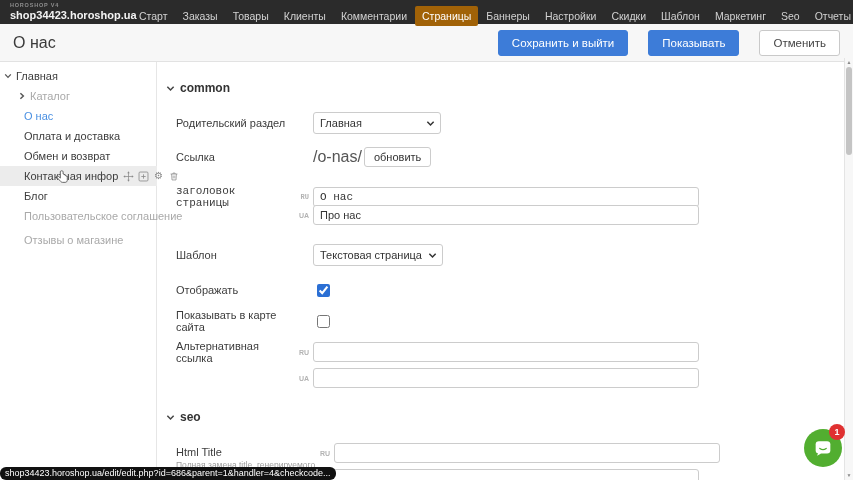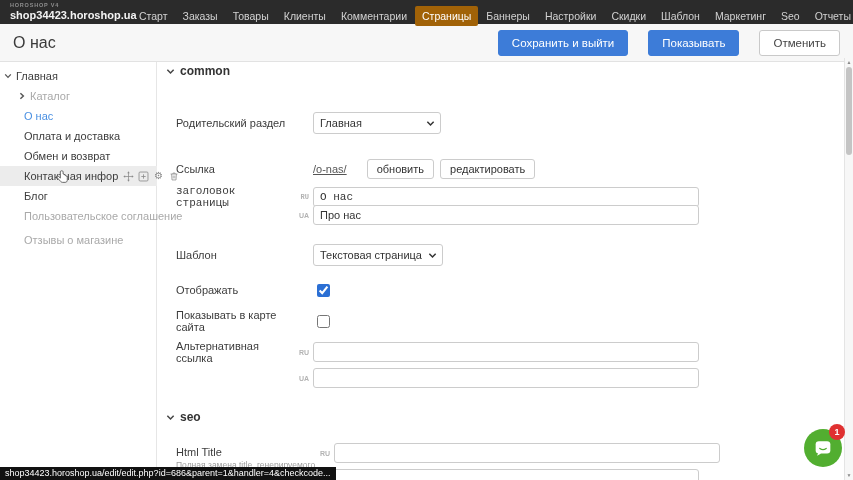--- a/index.html
+++ b/index.html
@@ -38,32 +38,32 @@
   
   .main { position:absolute; top:62px; left:158px; width:687px; bottom:0; background:#fff; overflow:hidden; }
   .section-head { position:absolute; left:8px; display:flex; align-items:center; gap:5px; font-size:12px; font-weight:bold; color:#333; cursor:pointer; }
   .frow { position:absolute; left:0; display:flex; align-items:center; padding-left:18px; width:100%; }
   .flabel { flex:0 0 118px; font-size:11px; color:#3c3c3c; }
   .ftag { flex:0 0 19px; text-align:right; padding-right:4px; font-size:7px; color:#b3b3b3; font-weight:bold; }
   .finput { width:386px; height:20px; border:1px solid #ccc; border-radius:3px; font-size:11px; color:#333; padding:0 6px; font-family:inherit; background:#fff; }
   .fselect-wrap { position:relative; width:128px; }
   .fselect { width:128px; height:22px; border:1px solid #ccc; border-radius:3px; font-size:11px; color:#333; padding:0 18px 0 6px; background:#fff; appearance:none; -webkit-appearance:none; font-family:inherit; cursor:pointer; }
   .fselect-wrap .sel-chev { position:absolute; right:6px; top:7px; pointer-events:none; }
-  .link-path { font-size:11px; color:#555; margin-right:20px;text-decoration:underline; }
+  .link-path { font-size:16px; color:#555; margin-right:2px; }
   .btn-small { font-size:11px; color:#333; background:#fff; border:1px solid #ccc; border-radius:3px; padding:3px 9px; margin-right:6px; cursor:pointer; font-family:inherit; }
   .fcheck { width:13px; height:13px; accent-color:#2b6fd4; cursor:pointer; margin-left:23px; }
   .hint { font-size:8.5px; color:#9d9d9d; white-space:nowrap; margin-top:2px; }
 
   
   .scrollbar { position:absolute; top:58px; right:0; width:9px; bottom:0; background:#f7f7f7; border-left:1px solid #e4e4e4; z-index:35; }
   .scroll-arrow { position:absolute; left:0; width:8px; height:9px; font-size:5px; color:#8a8a8a; text-align:center; line-height:9px; cursor:pointer; }
   .scroll-thumb { position:absolute; top:9px; left:1px; width:6px; height:88px; background:#c4c4c4; border-radius:3px; cursor:pointer; }
 
   
-  .statusbar { position:absolute; left:0; bottom:0; height:13px; background:#111; color:#fff; font-size:9px; line-height:13px; padding:0 5px; z-index:50; white-space:nowrap; }
+  .statusbar { position:absolute; left:0; bottom:0; height:13px; background:#111; color:#fff; font-size:9px; line-height:13px; padding:0 5px; z-index:50; white-space:nowrap;border-radius:6px; }
 
   
   .chat { position:absolute; right:11px; bottom:13px; width:38px; height:38px; border-radius:50%; background:#52ae30; z-index:45; cursor:pointer; display:flex; align-items:center; justify-content:center; }
   .chat-badge { position:absolute; top:-5px; right:-3px; width:16px; height:16px; border-radius:50%; background:#e03131; color:#fff; font-size:9px; font-weight:bold; display:flex; align-items:center; justify-content:center; }
 
   
   .cursor { position:absolute; left:55px; top:169px; z-index:60; pointer-events:none; }
 </style>
 </head>
 <body>
@@ -153,46 +153,45 @@
   <div class="tree-item child gray" style="top:144px;">
     <span>Пользовательское соглашение</span>
   </div>
   <div class="tree-item child gray" style="top:168px;align-items:center;">
     <span>Отзывы о магазине</span>
   </div>
 </div>
 
 <div class="main">
 
-  <div class="section-head" style="top:2px;text-align:right;">
+  <div class="section-head" style="top:19px;text-align:right;">
     <svg width="9" height="9" viewBox="0 0 10 10">
         <path d="M1.5 3l3.5 3.7L8.5 3" fill="none" stroke="#444" stroke-width="1.6"></path>
       </svg>
     <span>common</span>
   </div>
 
   <div class="frow" style="top:50px; height:22px;">
     <span class="flabel">Родительский раздел</span>
     <span class="ftag"></span>
     <span class="fselect-wrap">
       <select class="fselect">
         <option>Главная</option>
       </select>
       <svg class="sel-chev" width="9" height="9" viewBox="0 0 10 10">
           <path d="M1.5 3l3.5 3.7L8.5 3" fill="none" stroke="#333" stroke-width="1.6"></path>
         </svg>
     </span>
   </div>
 
-  <div class="frow" style="top:96px; height:22px;">
+  <div class="frow" style="top:84px; height:22px;">
     <span class="flabel">Ссылка</span>
     <span class="ftag"></span>
     <span class="link-path">/o-nas/</span>
     <button class="btn-small">обновить</button>
-    <button class="btn-small">редактировать</button>
   </div>
 
   <div class="frow" style="top:117px; height:36px;font-family:Liberation Mono, monospace;">
     <span class="flabel">заголовок страницы</span>
     <span class="ftag">RU</span>
     <input class="finput" type="text" value="О нас" style="">
   </div>
   <div class="frow" style="top:182px; height:22px;">
     <span class="flabel">Шаблон</span>
     <span class="ftag"></span>

